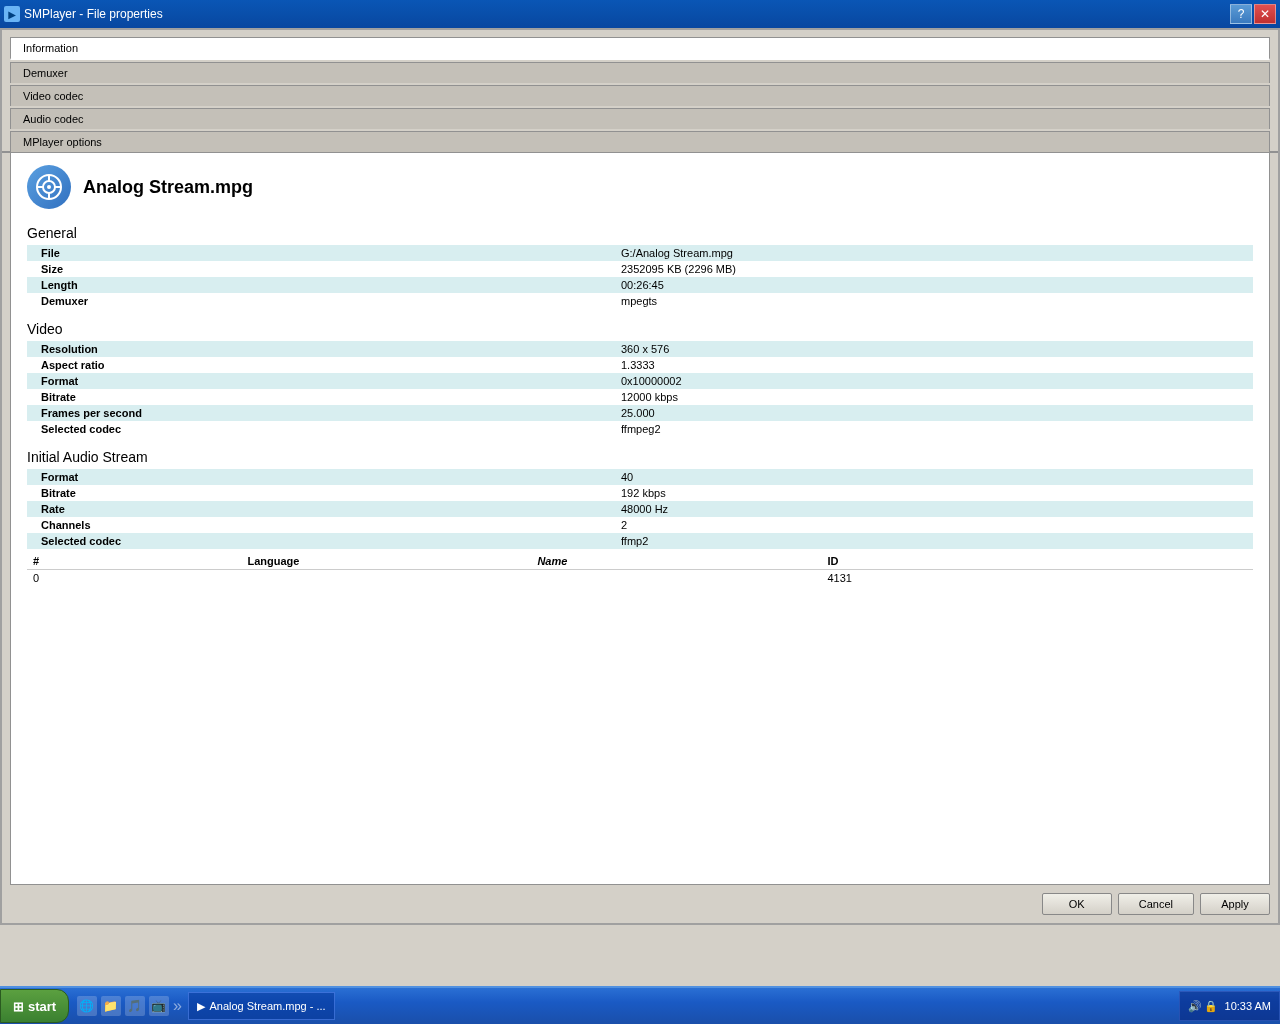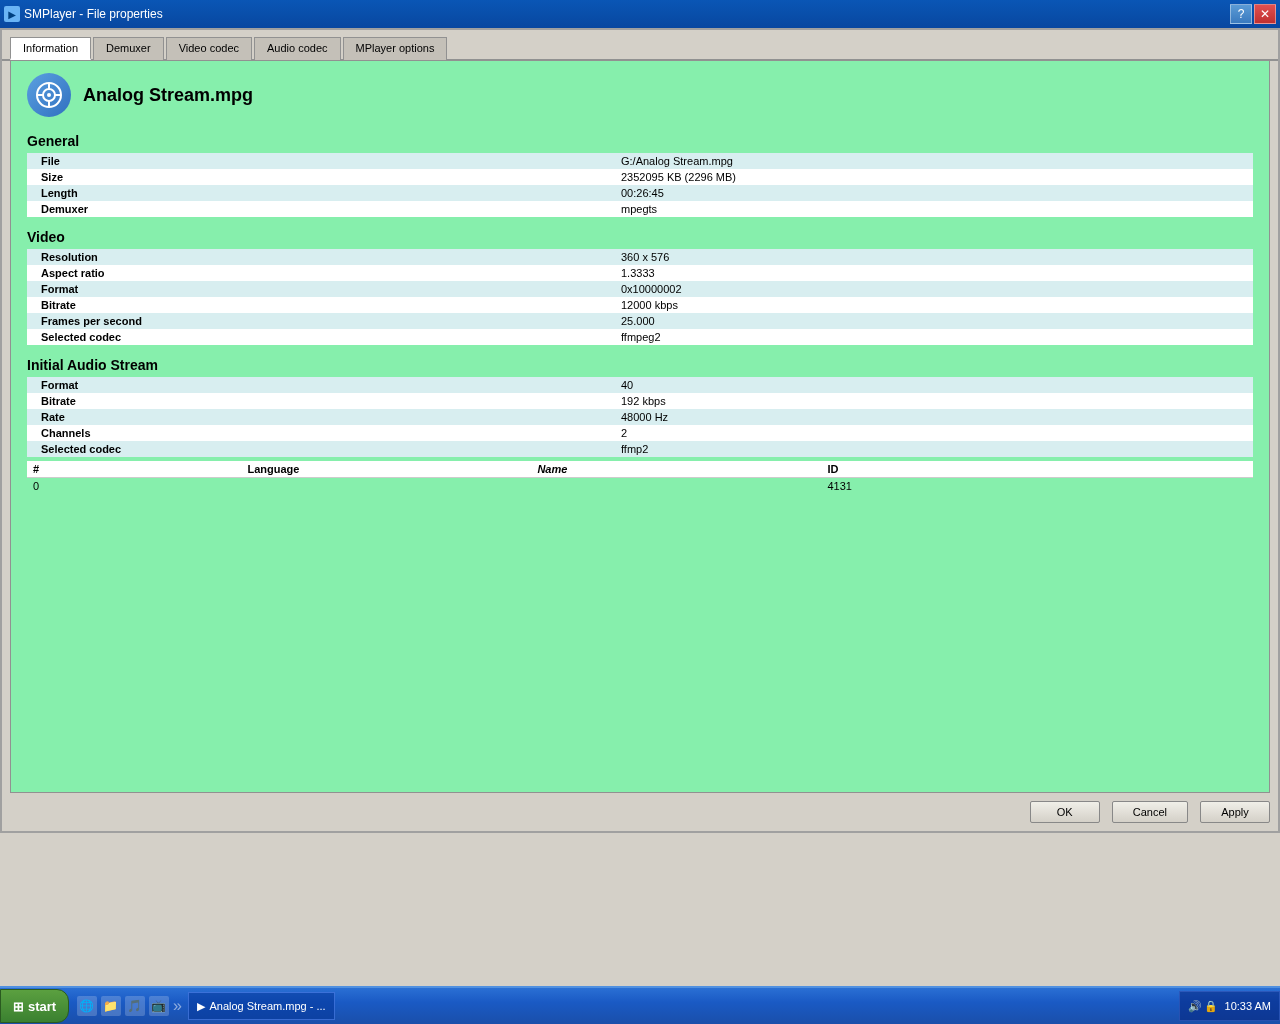--- a/index.html
+++ b/index.html
@@ -71,20 +71,21 @@
       width: 100%;
     }
 
     
     .tab-bar {
       background: #d4d0c8;
       padding: 6px 8px 0 8px;
       display: flex;
       gap: 2px;
       border-bottom: 2px solid #919191;
+      flex-direction: column;
     }
     .tab {
       padding: 4px 12px;
       background: #c4c0b8;
       border: 1px solid #919191;
       border-bottom: none;
       cursor: pointer;
       font-size: 11px;
       color: #000;
       position: relative;
@@ -92,21 +93,21 @@
     }
     .tab.active {
       background: #ffffff;
       border-bottom: 2px solid #ffffff;
       font-weight: normal;
       bottom: -1px;
     }
 
     
     .content-area {
-      background: #86efac;
+      background: #ffffff;
       margin: 0 8px;
       border: 1px solid #919191;
       border-top: none;
       padding: 12px 16px;
       height: 732px;
       overflow-y: auto;
     }
 
     
     .file-header {
@@ -128,21 +129,21 @@
     }
     .file-name {
       font-size: 18px;
       font-weight: bold;
       color: #000;
     }
 
     
     .section-header {
       font-size: 14px;
-      font-weight: bold;
+      font-weight: normal;
       color: #000;
       margin: 12px 0 4px 0;
     }
 
     
     .info-table {
       width: 100%;
       border-collapse: collapse;
     }
     .info-table tr:nth-child(odd) {
@@ -179,21 +180,21 @@
     .streams-table td {
       padding: 2px 6px;
       font-size: 11px;
     }
 
     
     .bottom-area {
       padding: 8px;
       display: flex;
       justify-content: flex-end;
-      gap: 12px;
+      gap: 6px;
       background: #d4d0c8;
       border-radius: 15px;
     }
     .dialog-btn {
       padding: 4px 20px;
       background: linear-gradient(to bottom, #f0efe8, #d4d0c8);
       border: 1px solid #888;
       border-radius: 2px;
       cursor: pointer;
       font-size: 11px;

